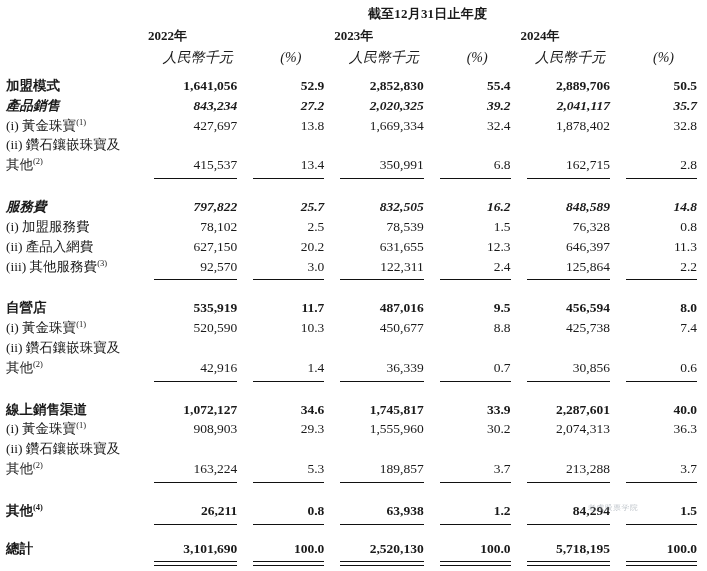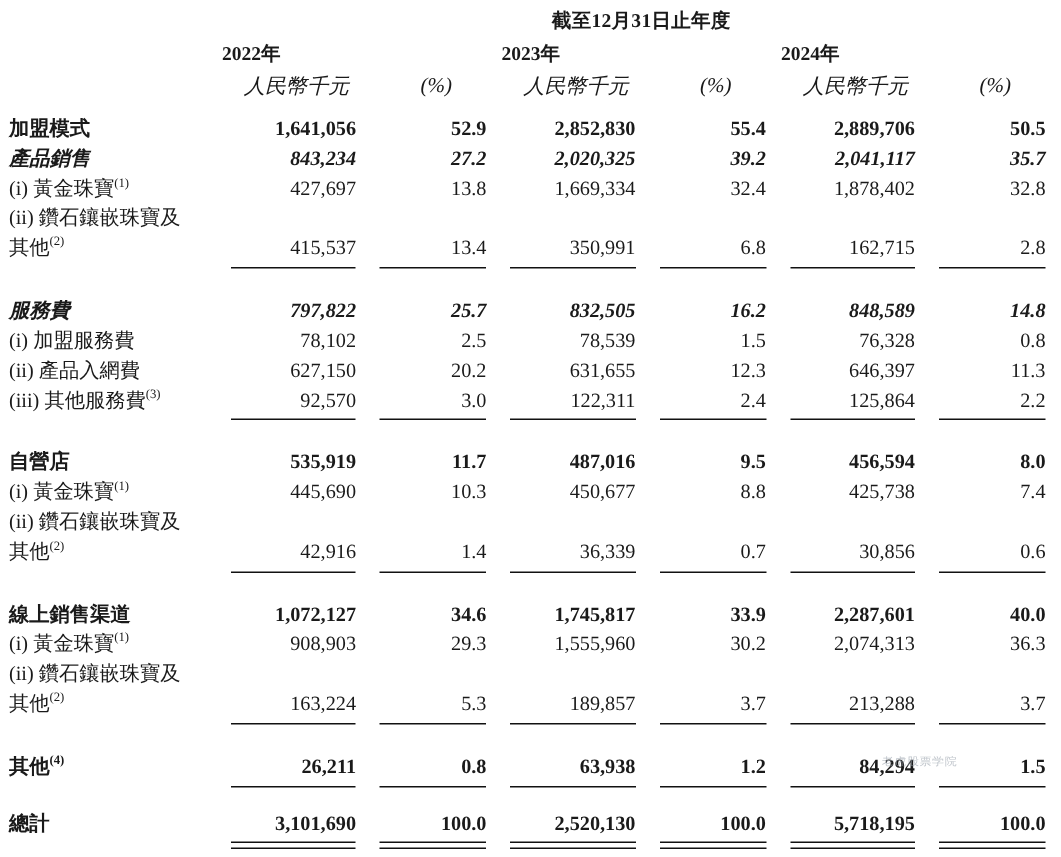--- a/index.html
+++ b/index.html
@@ -335,21 +335,21 @@
           <td class="lbl b">自營店</td>
           <td class="num b">535,919</td>
           <td class="num b">11.7</td>
           <td class="num b">487,016</td>
           <td class="num b">9.5</td>
           <td class="num b">456,594</td>
           <td class="num b">8.0</td>
         </tr>
         <tr>
           <td class="lbl  ind1">(i)  黃金珠寶<sup>(1)</sup></td>
-          <td class="num ">445,690</td>
+          <td class="num ">520,590</td>
           <td class="num ">10.3</td>
           <td class="num ">450,677</td>
           <td class="num ">8.8</td>
           <td class="num ">425,738</td>
           <td class="num ">7.4</td>
         </tr>
         <tr>
           <td class="lbl  ind-wrap">(ii) 鑽石鑲嵌珠寶及</td>
           <td class="num"></td>
           <td class="num"></td>

